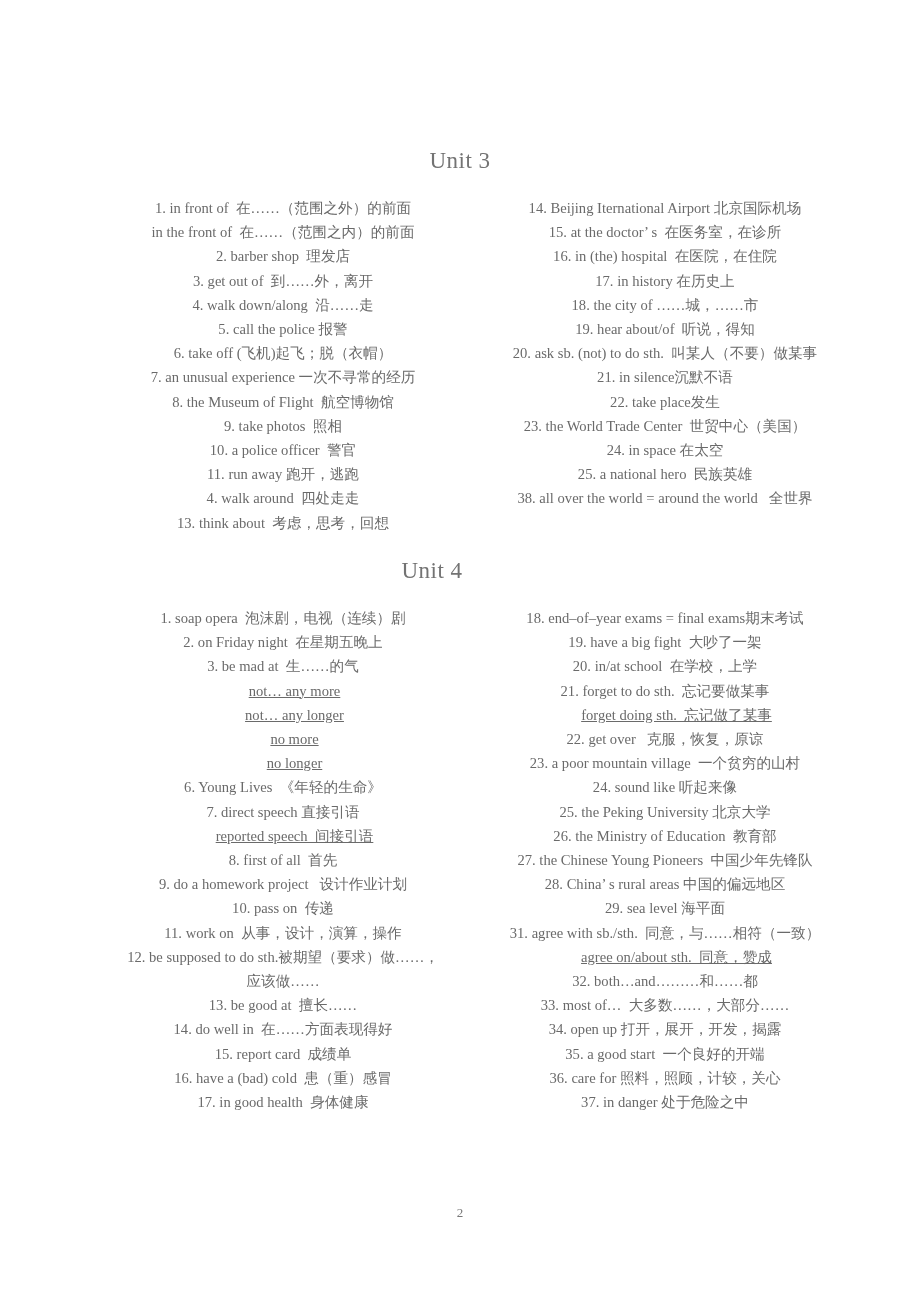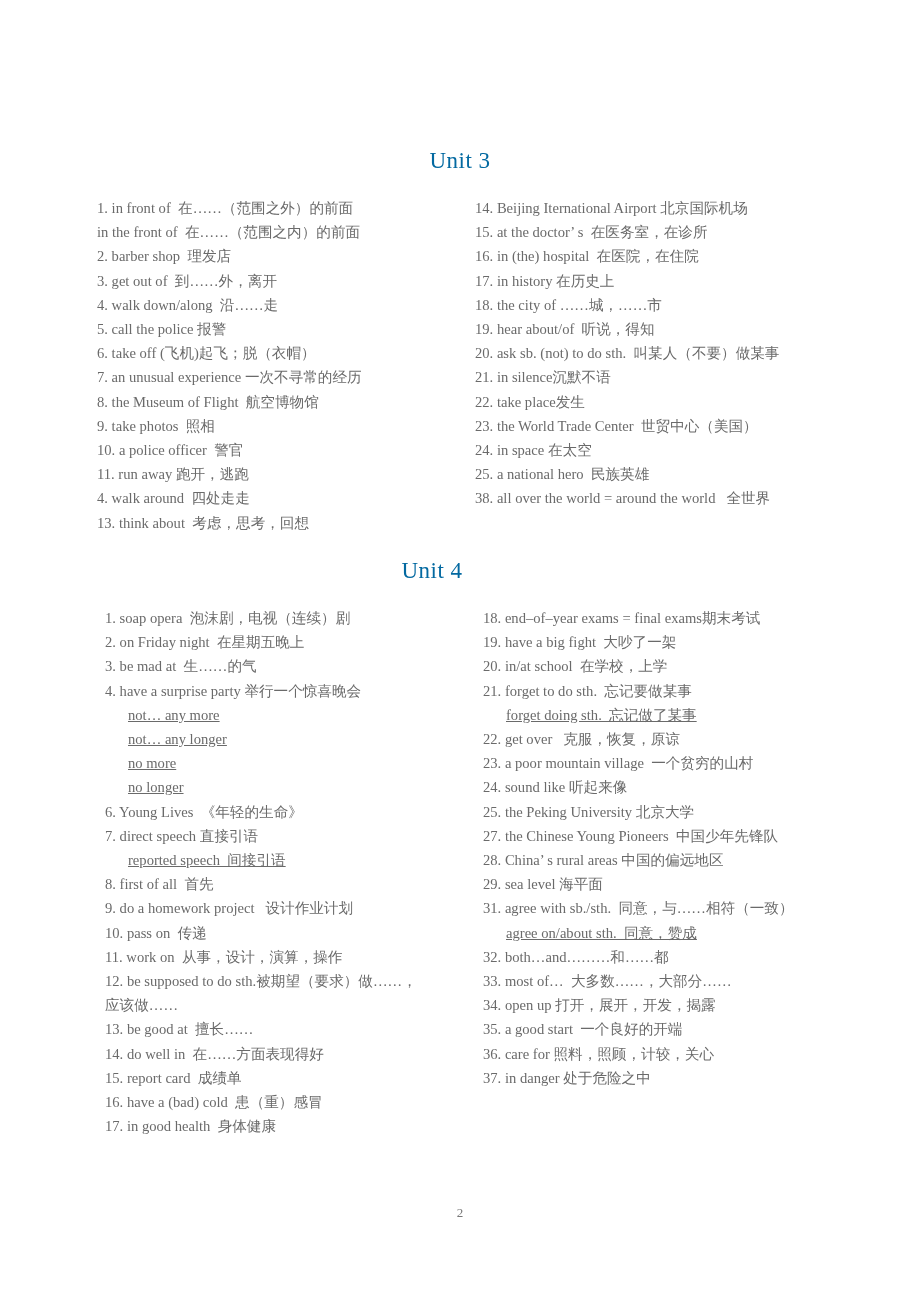--- a/index.html
+++ b/index.html
@@ -21,28 +21,29 @@
     width: 920px;
     height: 1302px;
     background: #ffffff;
   }
 
   
   .unit-heading {
     text-align: center;
     font-size: 23px;
     font-weight: normal;
-    color: #0369a1;
+    color: #737373;
     letter-spacing: 0.5px;
     margin: 0;
   }
 
   
   .columns {
     position: relative;
+    text-align: center;
   }
   .col {
     position: absolute;
     top: 0;
   }
   .col-left  { left: 97px;  width: 372px; }
   .col-right { left: 475px; width: 380px; }
 
   .entry {
     font-size: 14.6px;
@@ -58,21 +59,21 @@
   .entry.cont {
     padding-left: 0;
   }
 
   
   #unit3-heading { position: absolute; left: 0; top: 148px; width: 920px; }
   #unit3-cols    { position: absolute; left: 0; top: 196px; width: 920px; height: 330px; }
 
   
   #unit4-heading { position: absolute; left: 0; top: 558px; width: 864px; }
-  #unit4-cols    { position: absolute; left: 0; top: 606px; width: 729px; height: 560px; margin-left: 8px; }
+  #unit4-cols    { position: absolute; left: 0; top: 606px; width: 729px; height: 560px; }
 
   
   .page-number {
     position: absolute;
     left: 0;
     top: 1205px;
     width: 920px;
     text-align: center;
     font-size: 13px;
     color: #777;
@@ -119,21 +120,20 @@
       </div>
   </div>
 
   <h2 class="unit-heading" id="unit4-heading">Unit 4</h2>
 
   <div class="columns" id="unit4-cols">
     <div class="col col-left" id="u4-left">
         <div class="entry">1. soap opera  泡沫剧，电视（连续）剧</div>
         <div class="entry">2. on Friday night  在星期五晚上</div>
         <div class="entry">3. be mad at  生……的气</div>
-        <div class="entry">4. have a surprise party 举行一个惊喜晚会</div>
         <div class="entry sub">not… any more</div>
         <div class="entry sub">not… any longer</div>
         <div class="entry sub">no more</div>
         <div class="entry sub">no longer</div>
         <div class="entry">6. Young Lives  《年轻的生命》</div>
         <div class="entry">7. direct speech 直接引语</div>
         <div class="entry sub">reported speech  间接引语</div>
         <div class="entry">8. first of all  首先</div>
         <div class="entry">9. do a homework project   设计作业计划</div>
         <div class="entry">10. pass on  传递</div>
@@ -149,20 +149,21 @@
     <div class="col col-right" id="u4-right">
         <div class="entry">18. end–of–year exams = final exams期末考试</div>
         <div class="entry">19. have a big fight  大吵了一架</div>
         <div class="entry">20. in/at school  在学校，上学</div>
         <div class="entry">21. forget to do sth.  忘记要做某事</div>
         <div class="entry sub">forget doing sth.  忘记做了某事</div>
         <div class="entry">22. get over   克服，恢复，原谅</div>
         <div class="entry">23. a poor mountain village  一个贫穷的山村</div>
         <div class="entry">24. sound like 听起来像</div>
         <div class="entry">25. the Peking University 北京大学</div>
+        <div class="entry">26. the Ministry of Education  教育部</div>
         <div class="entry">27. the Chinese Young Pioneers  中国少年先锋队</div>
         <div class="entry">28. China’ s rural areas 中国的偏远地区</div>
         <div class="entry">29. sea level 海平面</div>
         <div class="entry">31. agree with sb./sth.  同意，与……相符（一致）</div>
         <div class="entry sub">agree on/about sth.  同意，赞成</div>
         <div class="entry">32. both…and………和……都</div>
         <div class="entry">33. most of…  大多数……，大部分……</div>
         <div class="entry">34. open up 打开，展开，开发，揭露</div>
         <div class="entry">35. a good start  一个良好的开端</div>
         <div class="entry">36. care for 照料，照顾，计较，关心</div>

